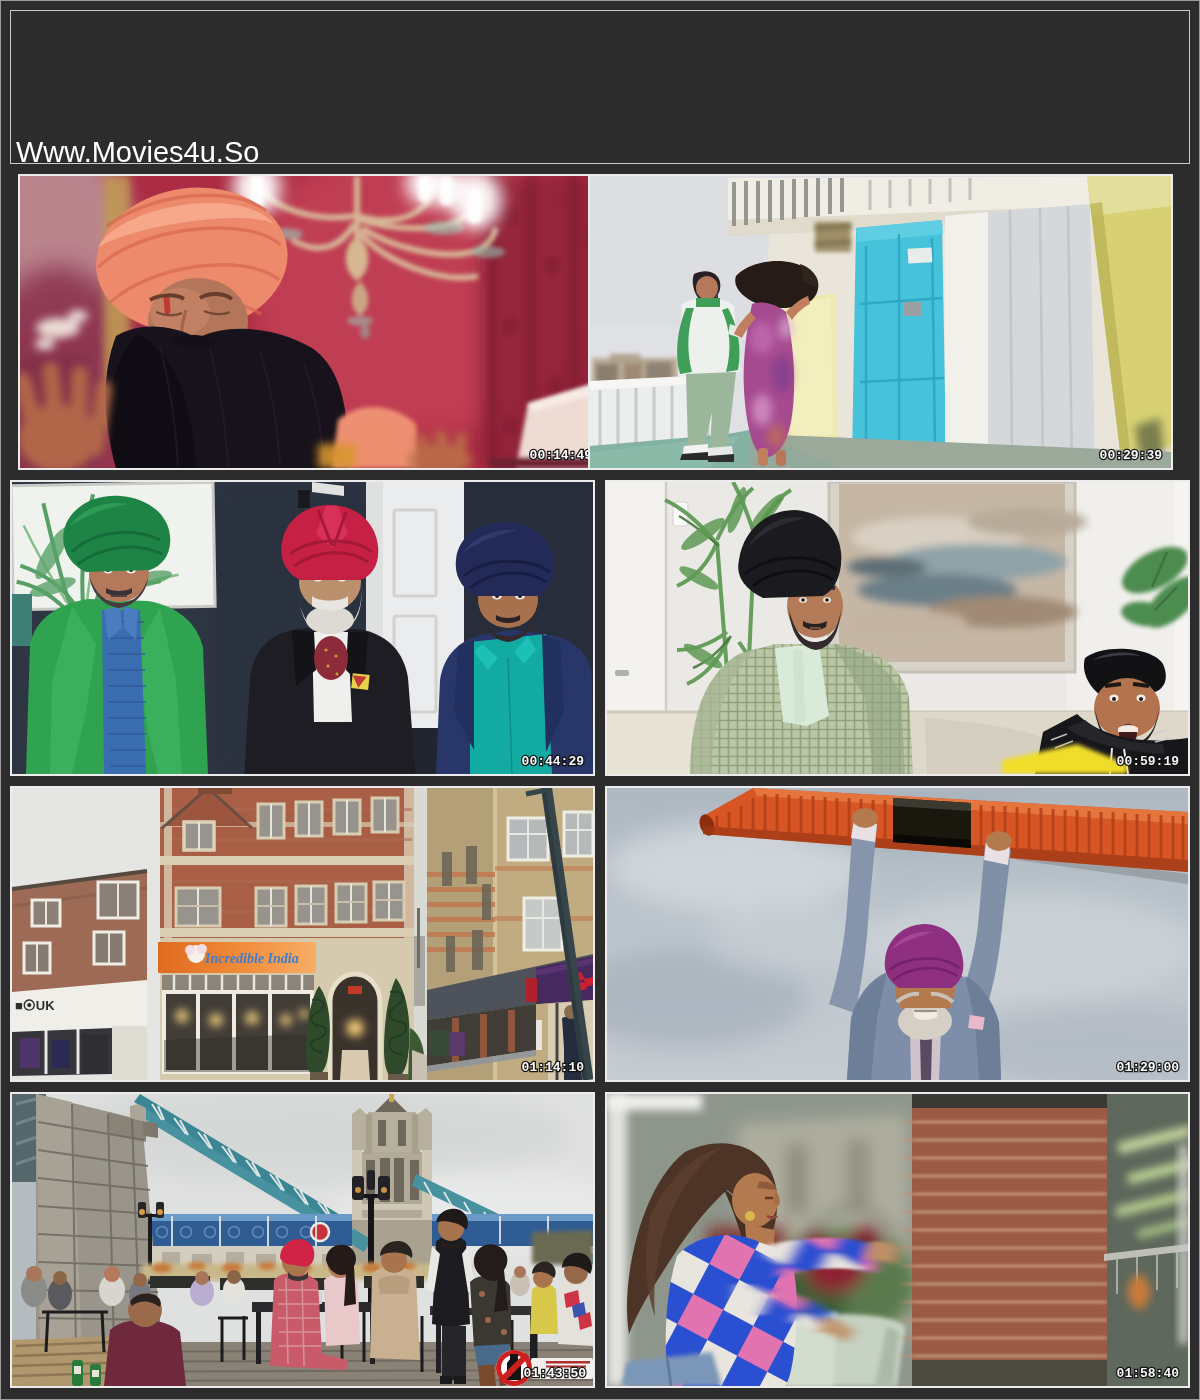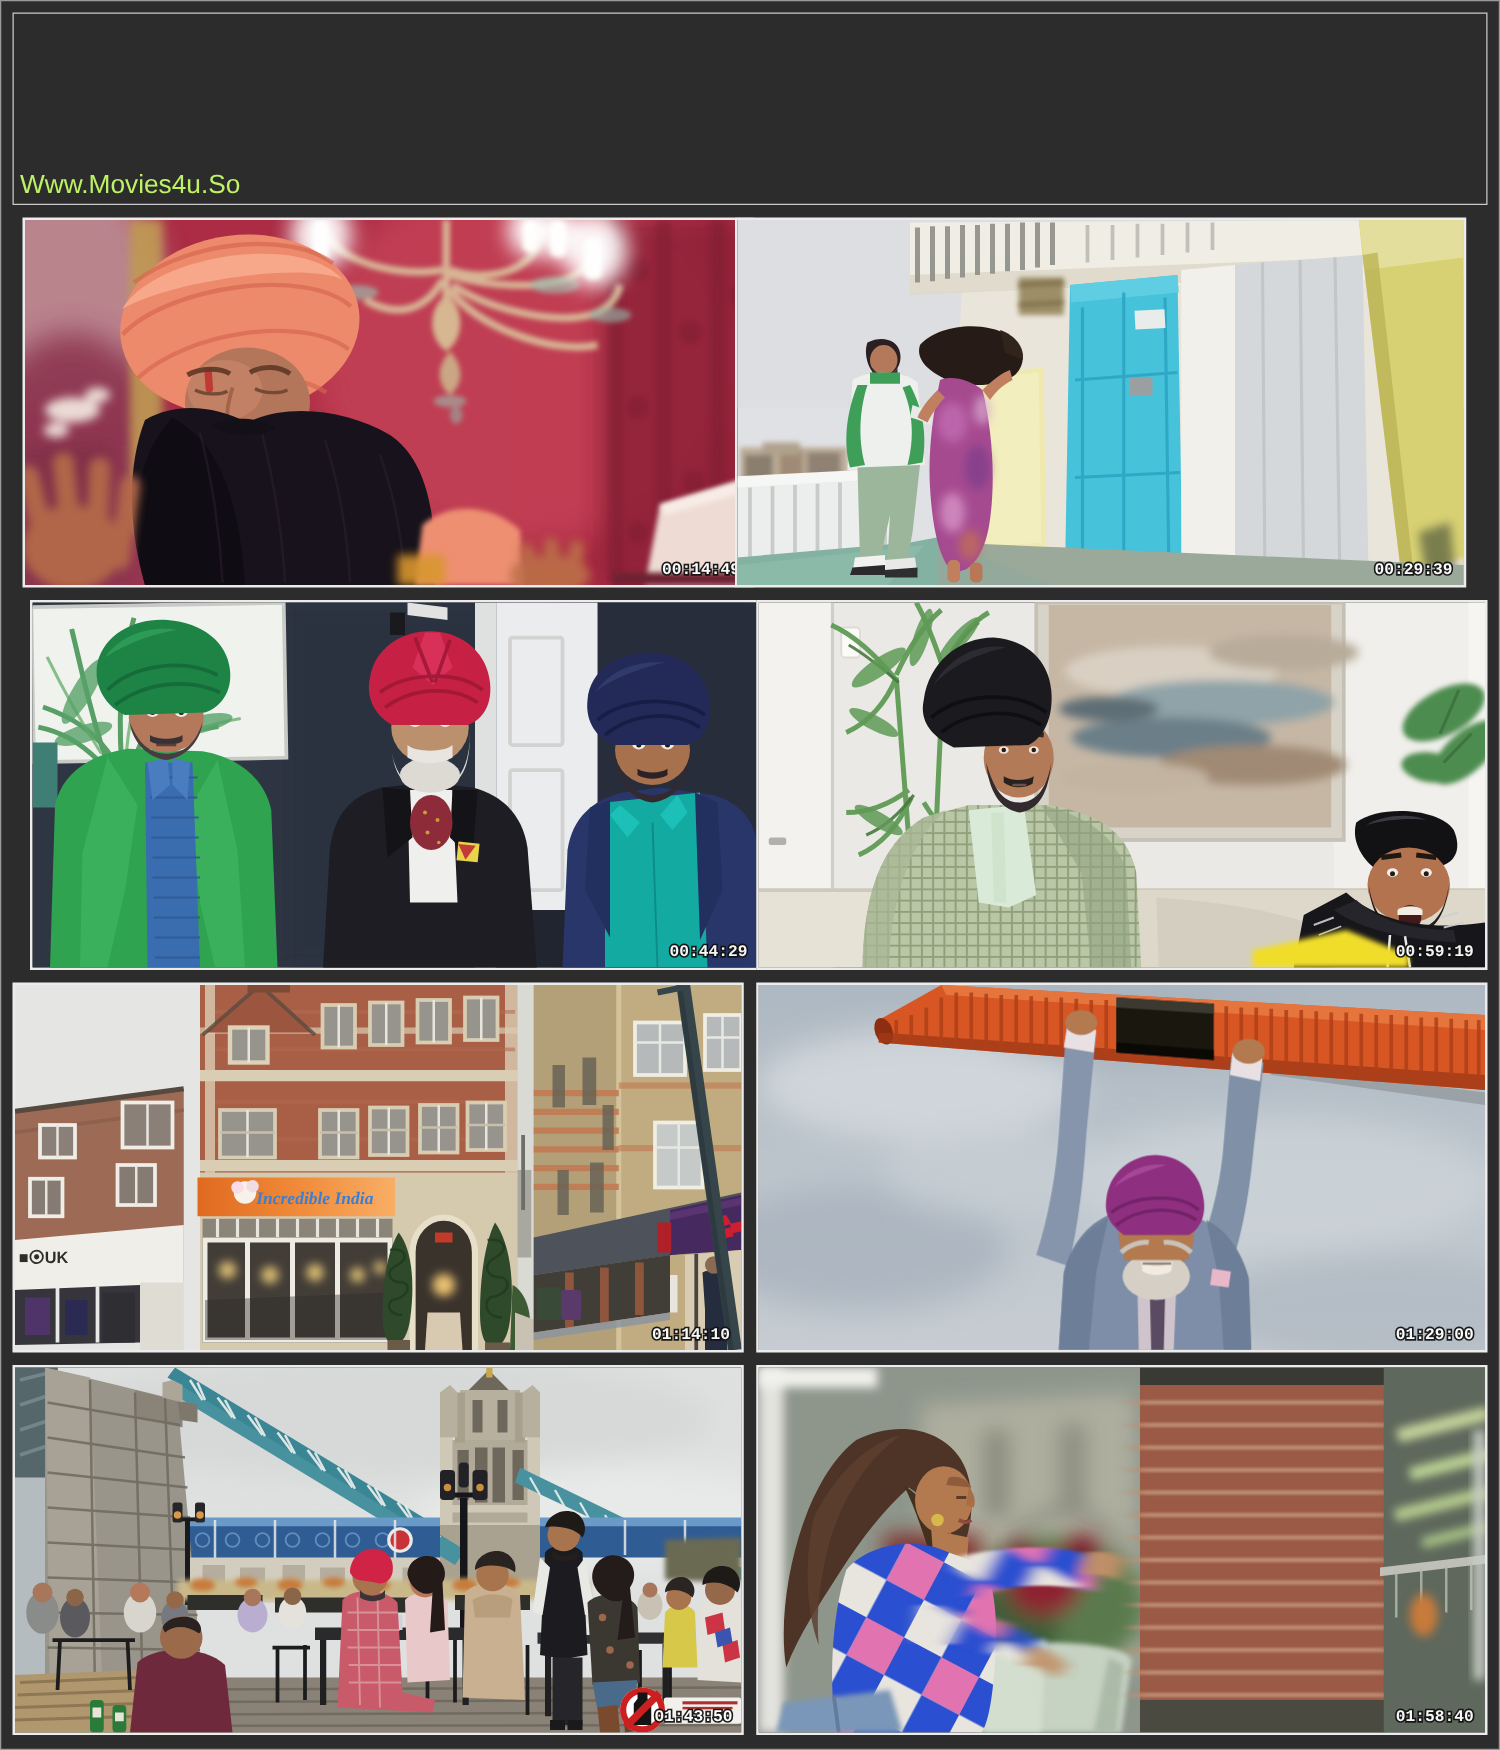--- a/index.html
+++ b/index.html
@@ -1,20 +1,20 @@
 <!DOCTYPE html>
 <html><head>
 <meta charset="utf-8">
 <style>
   html,body{margin:0;padding:0;background:#2c2c2c;}
   .page{position:relative;width:1200px;height:1400px;background:#2c2c2c;overflow:hidden;}
   .pborder{position:absolute;left:0;top:0;width:1198px;height:1398px;border:1px solid #9a9a9a;pointer-events:none;z-index:9;}
   .hdr{position:absolute;left:10px;top:10px;width:1178px;height:152px;border:1px solid #c9c9c9;}
   .nfo{position:absolute;left:7px;top:3px;font-family:"Liberation Mono",monospace;font-weight:bold;font-size:12.5px;line-height:21.4px;color:#f0f0f0;white-space:pre;}
-  .site{position:absolute;left:5px;top:125px;font-family:"Liberation Sans",sans-serif;font-size:21px;color:#bef264;}
+  .site{position:absolute;left:5px;top:125px;font-family:"Liberation Sans",sans-serif;font-size:29px;color:#ffffff;}
   .shot{position:absolute;width:585px;height:296px;border:2px solid #ececec;box-sizing:border-box;background:#333;}
   .shot svg{display:block;width:581px;height:292px;}
   .ts{font-family:"Liberation Mono",monospace;font-weight:bold;font-size:13px;}
 </style>
 </head>
 <body>
 <div class="page">
   <div class="hdr">
     <div class="site">Www.Movies4u.So</div>
   </div>
@@ -268,21 +268,21 @@
 </g>
 <path d="M160,136 C152,144 146,152 144,158 L152,162 C156,154 162,146 166,142 Z" fill="#c08060"></path>
 <path d="M196,136 C204,128 212,122 218,120 L220,128 C212,132 206,138 202,144 Z" fill="#c08060"></path>
 <rect x="168" y="272" width="10" height="18" rx="4" fill="#c08060"></rect>
 <rect x="186" y="274" width="10" height="16" rx="4" fill="#b87858"></rect>
 </g>
 <text class="ts" x="572" y="283" text-anchor="end" font-family="Liberation Mono" font-weight="bold" font-size="13" fill="#ffffff" stroke="#111" stroke-width="2.6" paint-order="stroke" opacity="0.95">00:29:39</text>
 </svg>
 
   </div>
-  <div class="shot" style="left:24px;top:480px;">
+  <div class="shot" style="left:10px;top:480px;">
 
 <svg viewBox="0 0 581 292" preserveAspectRatio="none">
 <rect width="581" height="292" fill="#2f3643"></rect>
 <rect x="420" y="0" width="161" height="292" fill="#3d4554" opacity="0.8" filter="url(#b8)"></rect>
 <rect x="200" y="0" width="170" height="292" fill="#2c3340" opacity="0.8" filter="url(#b8)"></rect>
 
 <g transform="rotate(-1 100 60)">
 <defs>
             <clipPath id="pclip">
               <rect x="0" y="2" width="202" height="124"></rect>

